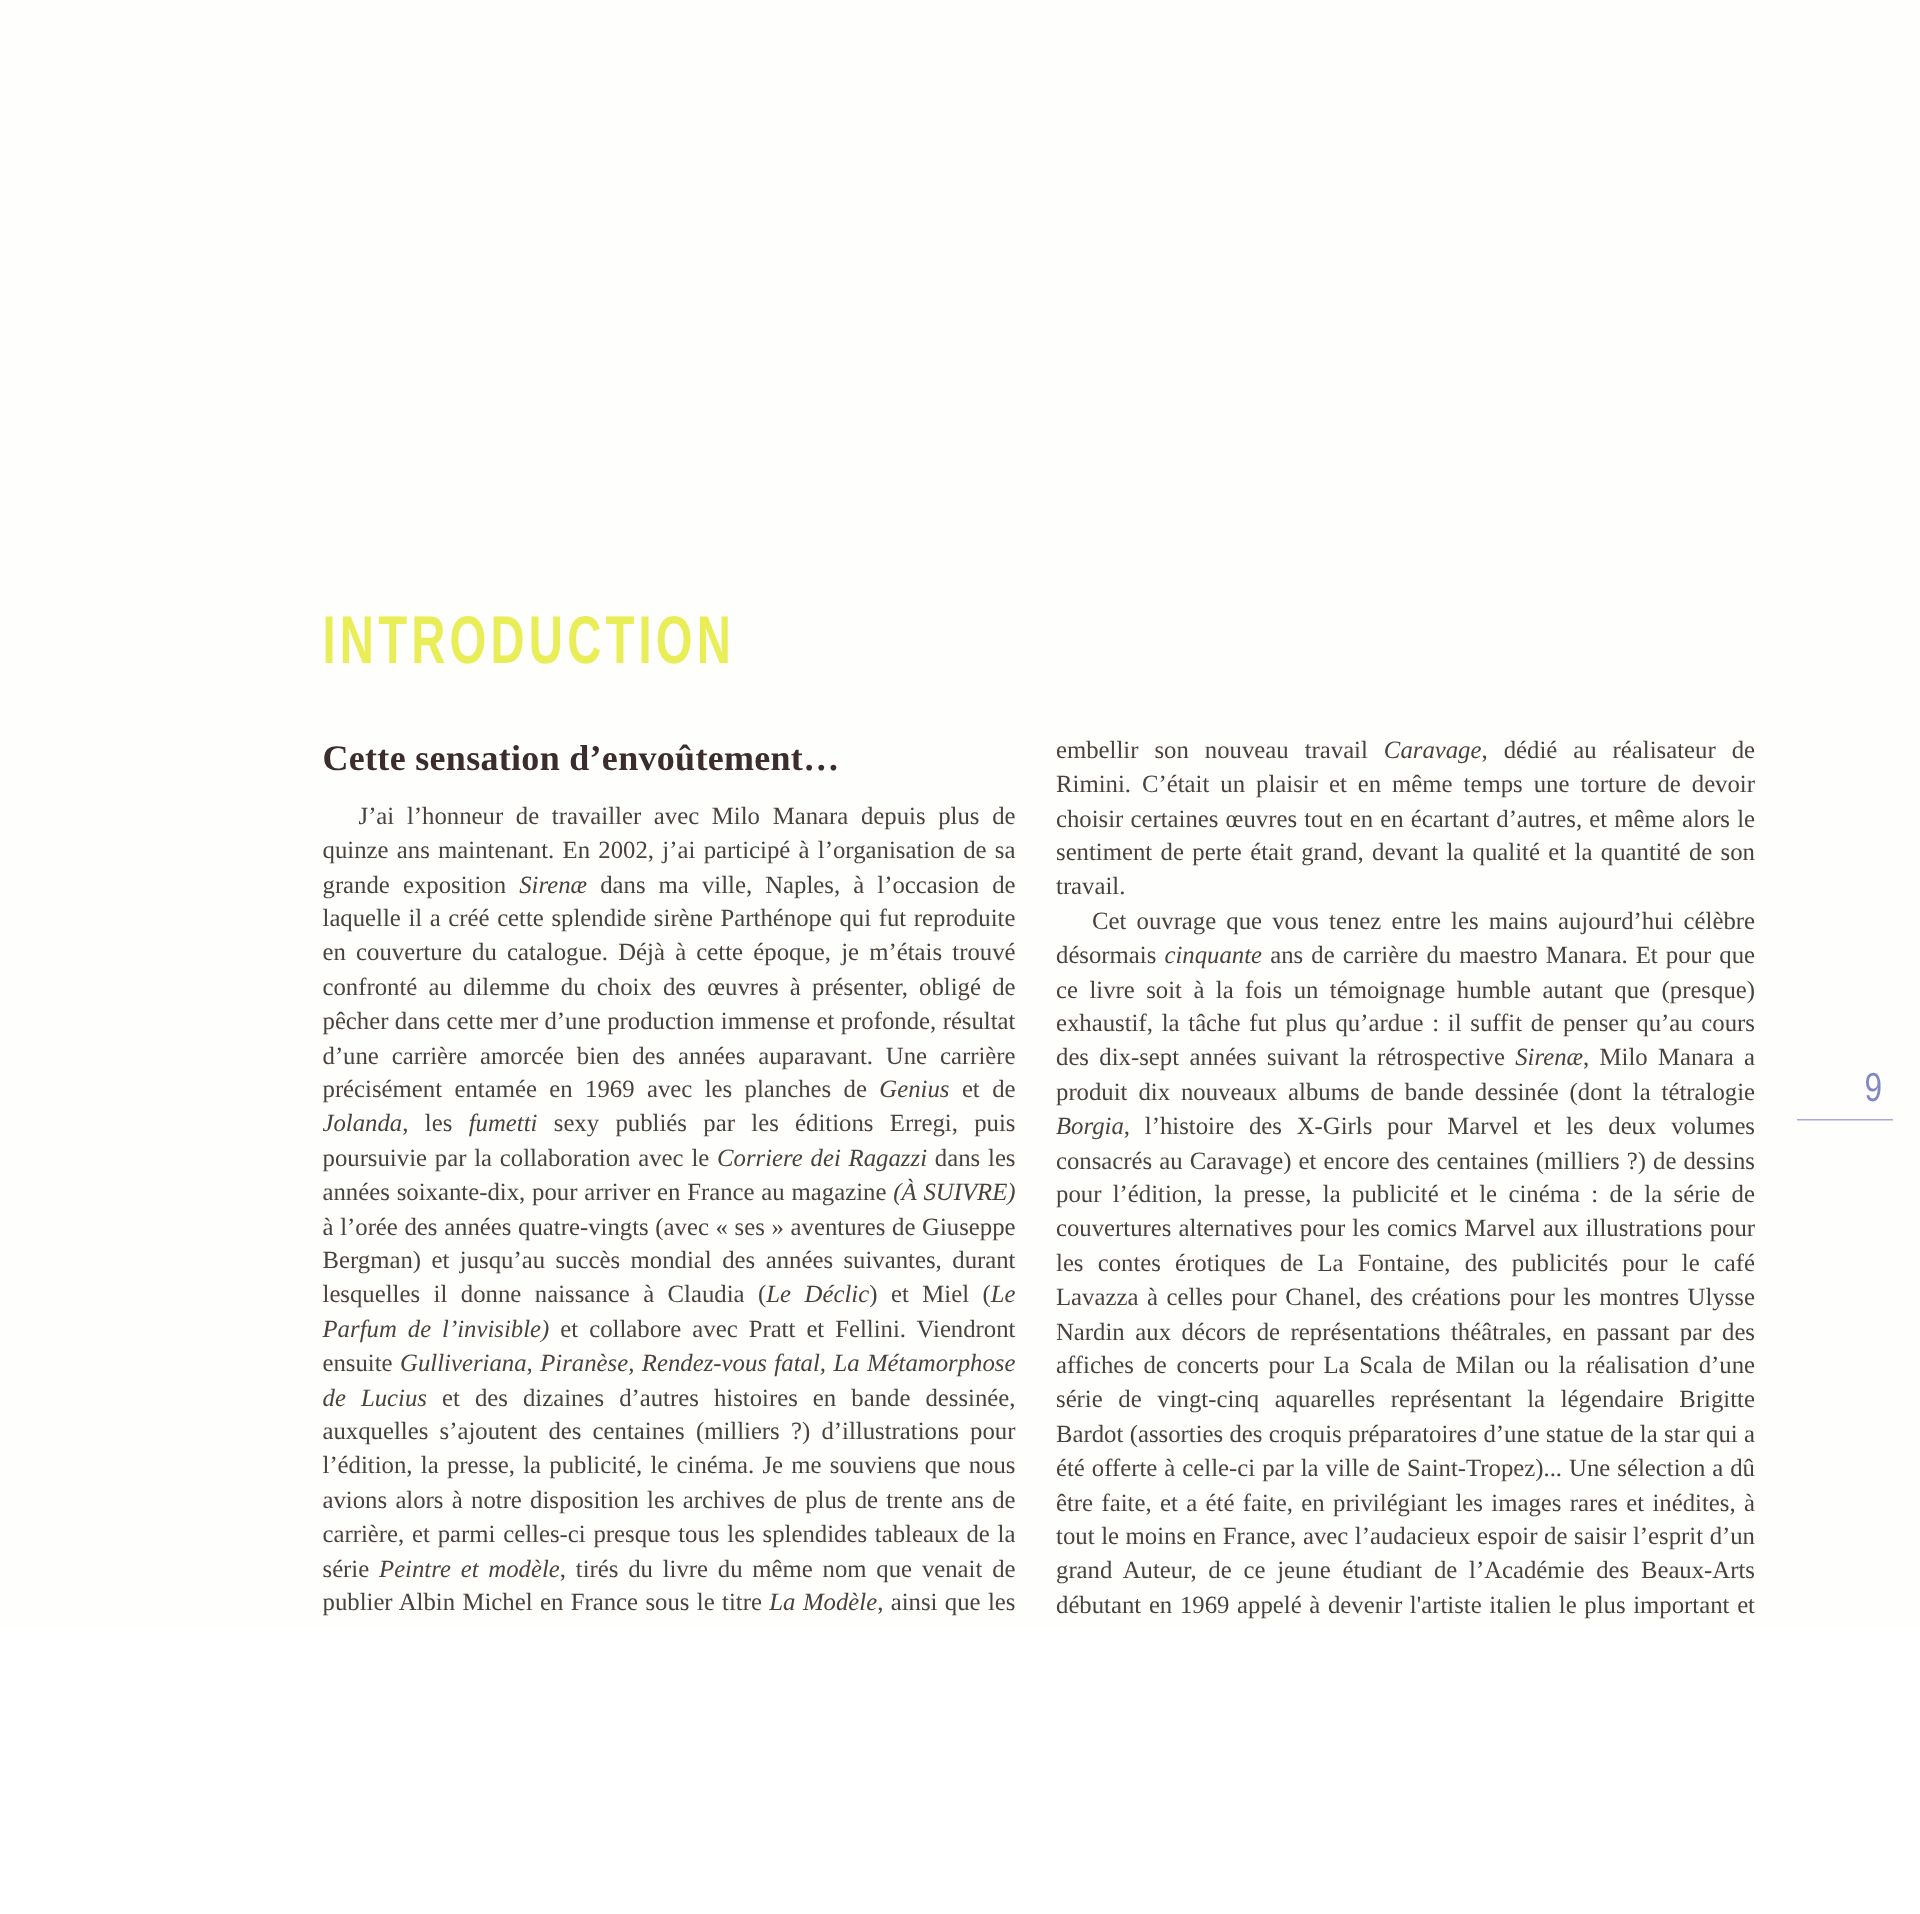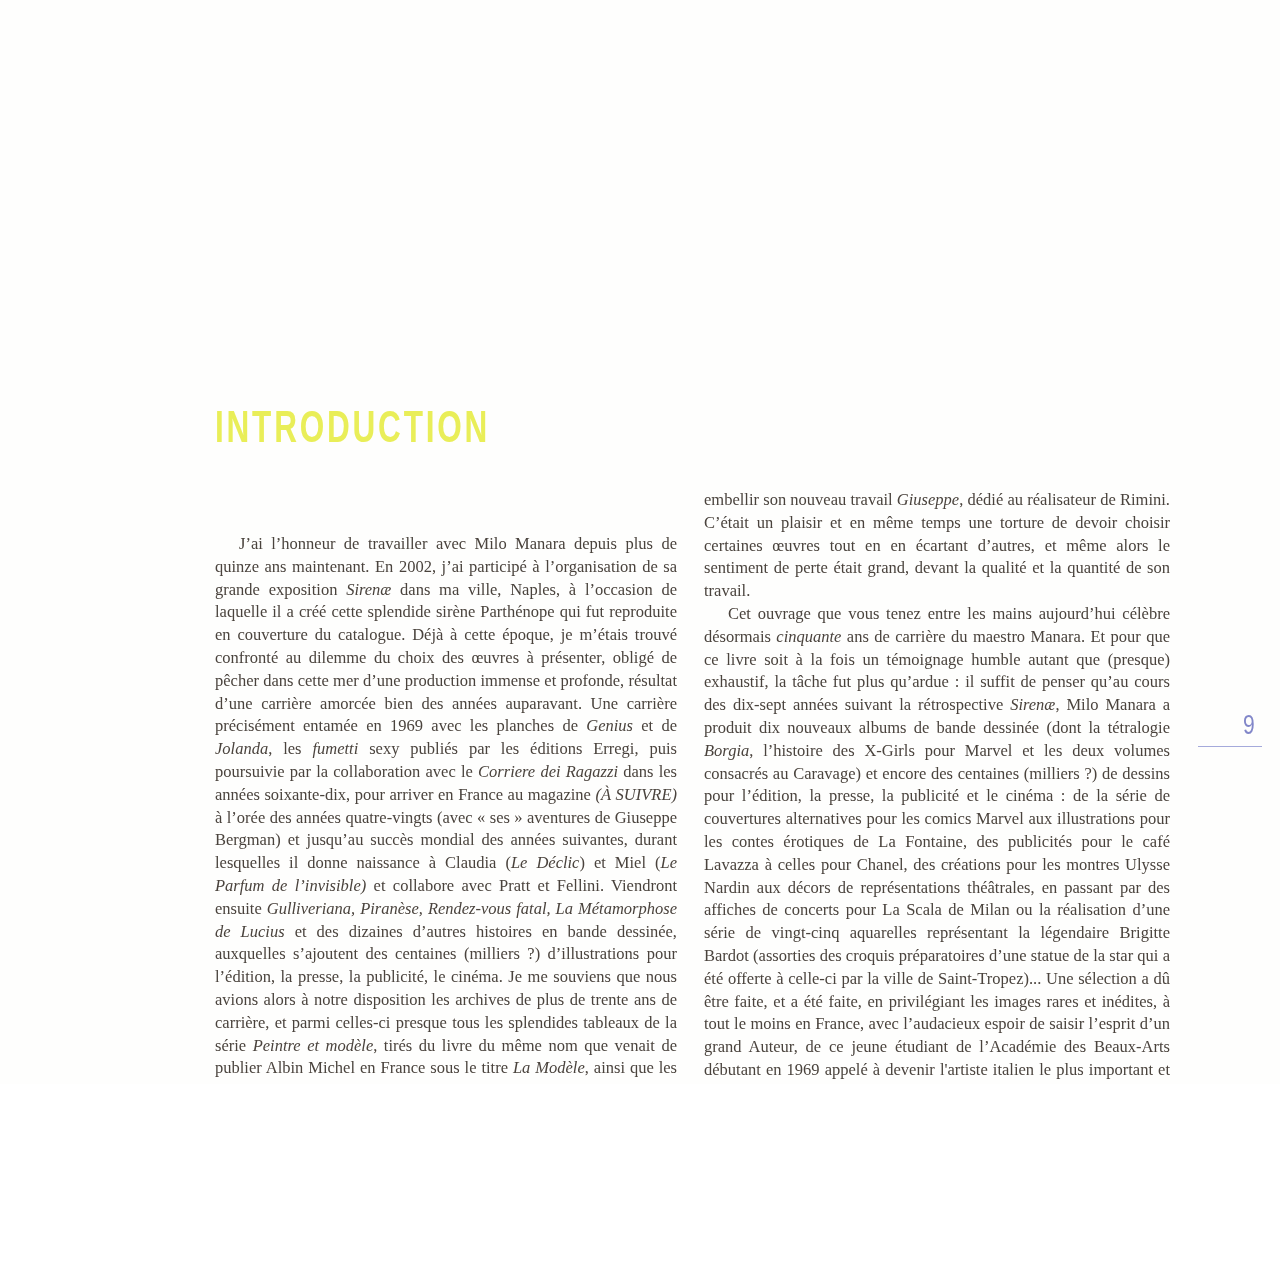--- a/index.html
+++ b/index.html
@@ -80,26 +80,27 @@
     border-top: 1.5px solid var(--folio-line, #a5aadb);
   }
 </style>
 </head>
 <body>
 
 <div class="page">
 
   <h1 class="title">INTRODUCTION</h1>
 
+  <h2 class="subtitle">Cette sensation d’envoûtement…</h2>
 
   <div class="col col-left">
     <p class="para indent cont"><span>J’ai l’honneur de travailler avec Milo Manara depuis plus de quinze ans maintenant. En 2002, j’ai participé à l’organisation de sa grande exposition </span><em>Sirenæ</em><span> dans ma ville, Naples, à l’occasion de laquelle il a créé cette splendide sirène Parthénope qui fut reproduite en couverture du catalogue. Déjà à cette époque, je m’étais trouvé confronté au dilemme du choix des œuvres à présenter, obligé de pêcher dans cette mer d’une production immense et profonde, résultat d’une carrière amorcée bien des années auparavant. Une carrière précisément entamée en 1969 avec les planches de </span><em>Genius</em><span> et de </span><em>Jolanda</em><span>, les </span><em>fumetti</em><span> sexy publiés par les éditions Erregi, puis poursuivie par la collaboration avec le </span><em>Corriere dei Ragazzi</em><span> dans les années soixante-dix, pour arriver en France au magazine </span><em>(À SUIVRE)</em><span> à l’orée des années quatre-vingts (avec «&nbsp;ses&nbsp;» aventures de Giuseppe Bergman) et jusqu’au succès mondial des années suivantes, durant lesquelles il donne naissance à Claudia (</span><em>Le Déclic</em><span>) et Miel (</span><em>Le Parfum de l’invisible)</em><span> et collabore avec Pratt et Fellini. Viendront ensuite </span><em>Gulliveriana, Piranèse, Rendez-vous fatal, La Métamorphose de Lucius</em><span> et des dizaines d’autres histoires en bande dessinée, auxquelles s’ajoutent des centaines (milliers&nbsp;?) d’illustrations pour l’édition, la presse, la publicité, le cinéma. Je me souviens que nous avions alors à notre disposition les archives de plus de trente ans de carrière, et parmi celles-ci presque tous les splendides tableaux de la série </span><em>Peintre et modèle</em><span>, tirés du livre du même nom que venait de publier Albin Michel en France sous le titre </span><em>La Modèle</em><span>, ainsi que les grandes illustrations en noir et blanc en hommage aux films de Federico Fellini utilisées par le groupe Costa Crociere pour</span></p>
   </div>
 
   <div class="col col-right">
-    <p class="para"><span>embellir son nouveau travail </span><em>Giuseppe</em><span>, dédié au réalisateur de Rimini. C’était un plaisir et en même temps une torture de devoir choisir certaines œuvres tout en en écartant d’autres, et même alors le sentiment de perte était grand, devant la qualité et la quantité de son travail.</span></p>
+    <p class="para"><span>embellir son nouveau travail </span><em>Caravage</em><span>, dédié au réalisateur de Rimini. C’était un plaisir et en même temps une torture de devoir choisir certaines œuvres tout en en écartant d’autres, et même alors le sentiment de perte était grand, devant la qualité et la quantité de son travail.</span></p>
     <p class="para indent"><span>Cet ouvrage que vous tenez entre les mains aujourd’hui célèbre désormais </span><em>cinquante</em><span> ans de carrière du maestro Manara. Et pour que ce livre soit à la fois un témoignage humble autant que (presque) exhaustif, la tâche fut plus qu’ardue&nbsp;: il suffit de penser qu’au cours des dix-sept années suivant la rétrospective </span><em>Sirenæ</em><span>, Milo Manara a produit dix nouveaux albums de bande dessinée (dont la tétralogie </span><em>Borgia</em><span>, l’histoire des X-Girls pour Marvel et les deux volumes consacrés au Caravage) et encore des centaines (milliers&nbsp;?) de dessins pour l’édition, la presse, la publicité et le cinéma&nbsp;: de la série de couvertures alternatives pour les comics Marvel aux illustrations pour les contes érotiques de La Fontaine, des publicités pour le café Lavazza à celles pour Chanel, des créations pour les montres Ulysse Nardin aux décors de représentations théâtrales, en passant par des affiches de concerts pour La Scala de Milan ou la réalisation d’une série de vingt-cinq aquarelles représentant la légendaire Brigitte Bardot (assorties des croquis préparatoires d’une statue de la star qui a été offerte à celle-ci par la ville de Saint-Tropez)... Une sélection a dû être faite, et a été faite, en privilégiant les images rares et inédites, à tout le moins en France, avec l’audacieux espoir de saisir l’esprit d’un grand Auteur, de ce jeune étudiant de l’Académie des Beaux-Arts débutant en 1969 appelé à devenir l'artiste italien le plus important et le plus connu de notre temps… et animé d'une constante ambition, celle de sublimer le réel.</span></p>
   </div>
 
   <span class="folio-num">9</span>
   <span class="folio-line"></span>
 
 </div>
 
 </body></html>

